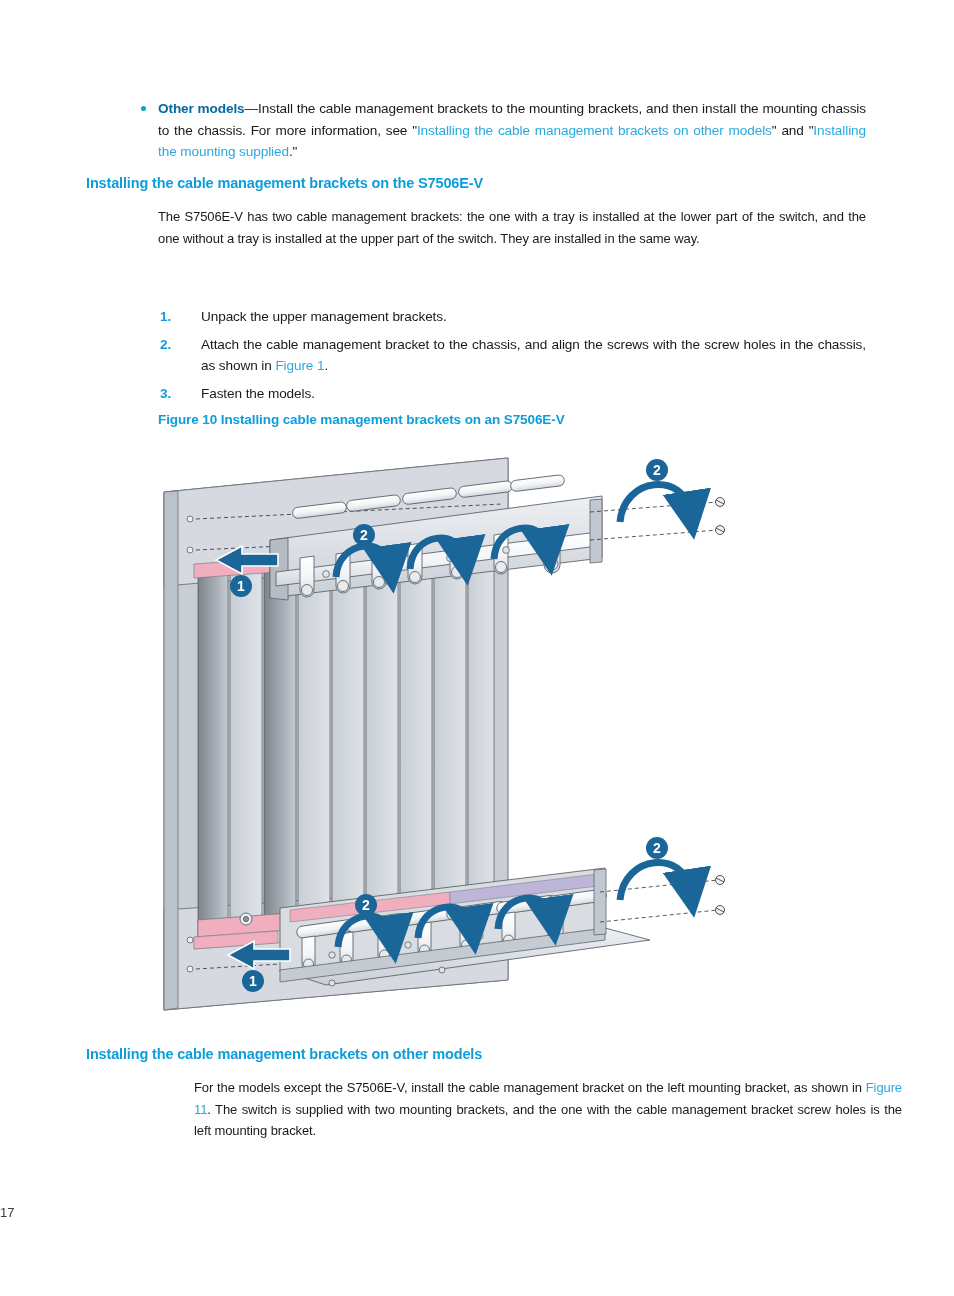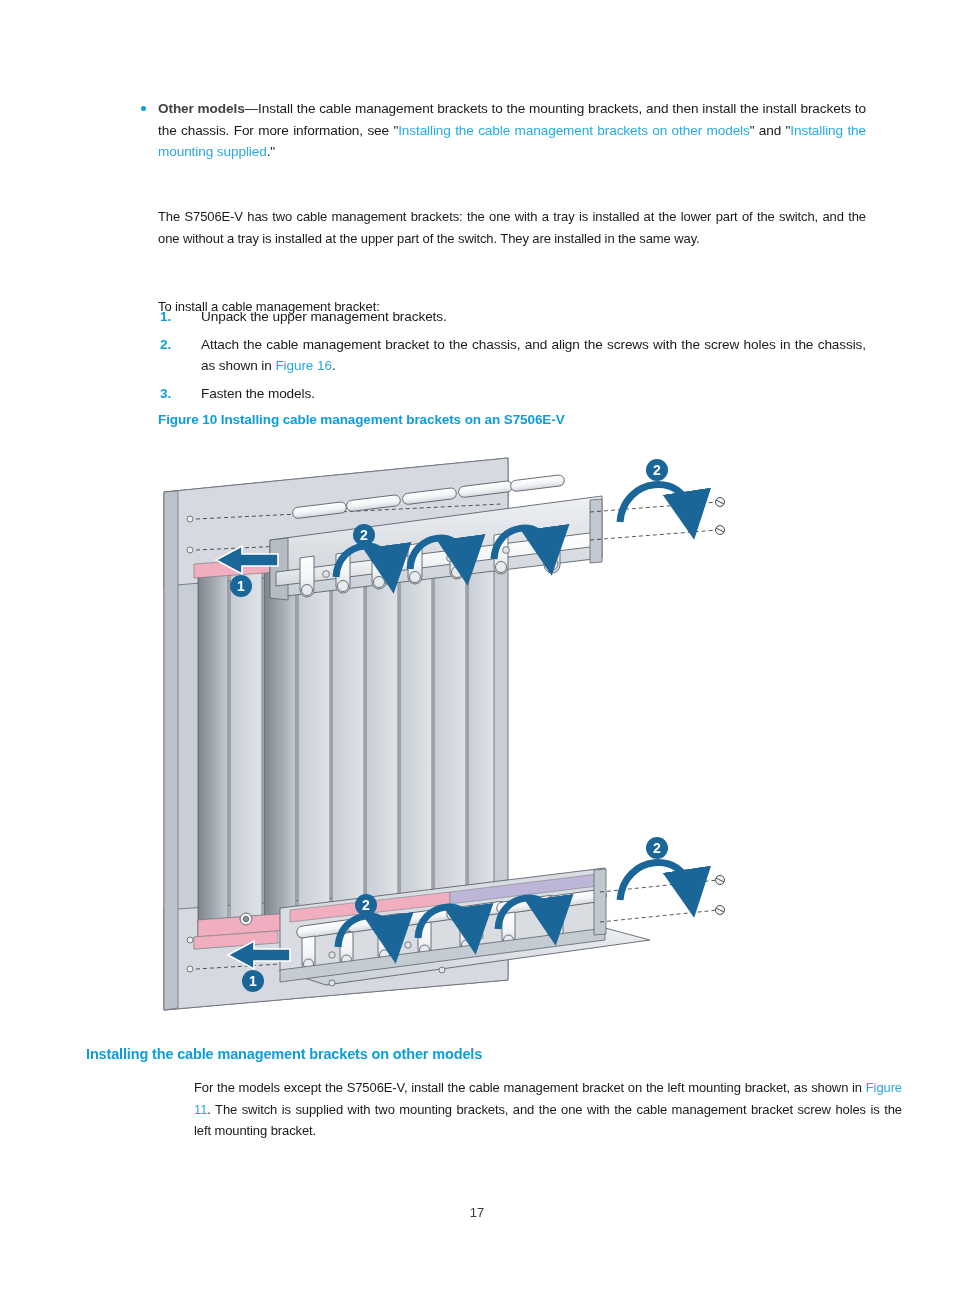--- a/index.html
+++ b/index.html
@@ -34,21 +34,21 @@
     border-radius: 50%;
     background: #0d9ddb;
   }
   .body-text {
     font-size: 13.6px;
     line-height: 21.5px;
     color: #1a1a1a;
     text-align: justify;
     letter-spacing: -0.1px;
   }
-  .bold { font-weight: bold; color: #404040; }
+  .bold { font-weight: bold; color: #0369a1; }
   .lnk { color: #29a9e0; }
 
   h2.section-head {
     position: absolute;
     left: 86px;
     margin: 0;
     font-size: 14.5px;
     font-weight: bold;
     color: #0d9ddb;
     letter-spacing: -0.15px;
@@ -103,21 +103,21 @@
     font-weight: bold;
     color: #0d9ddb;
     letter-spacing: -0.1px;
   }
 
   .page-num {
     position: absolute;
     left: 0;
     right: 0;
     top: 1205px;
-    text-align: center;
+    text-align: left;
     font-size: 13px;
     color: #3c3c3c;
   }
 
   
   .figure-wrap {
     position: absolute;
     left: 150px;
     top: 440px;
     width: 620px;
@@ -126,37 +126,37 @@
   .figure-wrap svg { display: block; }
 </style>
 </head>
 <body>
 
 <div class="page">
 
   <div class="bullet-block">
     <span class="bullet-dot"></span>
     <div class="body-text">
-      <span class="bold">Other models</span><span>—Install the cable management brackets to the mounting brackets, and then install the install brackets to the chassis. For more information, see "</span><span class="lnk">Installing the cable management brackets on other models</span><span>" and "</span><span class="lnk">Installing the mounting supplied</span><span>."</span>
+      <span class="bold">Other models</span><span>—Install the cable management brackets to the mounting brackets, and then install the mounting chassis to the chassis. For more information, see "</span><span class="lnk">Installing the cable management brackets on other models</span><span>" and "</span><span class="lnk">Installing the mounting supplied</span><span>."</span>
     </div>
   </div>
 
+  <h2 class="section-head" id="head-s7506">Installing the cable management brackets on the S7506E-V</h2>
 
   <div class="para" id="para-intro">The S7506E-V has two cable management brackets: the one with a tray is installed at the lower part of the switch, and the one without a tray is installed at the upper part of the switch. They are installed in the same way.</div>
 
-  <div class="para" id="para-toinstall">To install a cable management bracket:</div>
 
   <div class="olist">
     <div class="oitem">
       <span class="onum">1.</span>
       <span>Unpack the upper management brackets.</span>
     </div>
     <div class="oitem">
       <span class="onum">2.</span>
-      <span>Attach the cable management bracket to the chassis, and align the screws with the screw holes in the chassis, as shown in </span><span class="lnk">Figure 16</span><span>.</span>
+      <span>Attach the cable management bracket to the chassis, and align the screws with the screw holes in the chassis, as shown in </span><span class="lnk">Figure 1</span><span>.</span>
     </div>
     <div class="oitem">
       <span class="onum">3.</span>
       <span>Fasten the models.</span>
     </div>
   </div>
 
   <div class="fig-caption">Figure 10 Installing cable management brackets on an S7506E-V</div>
 
   <div class="figure-wrap">

